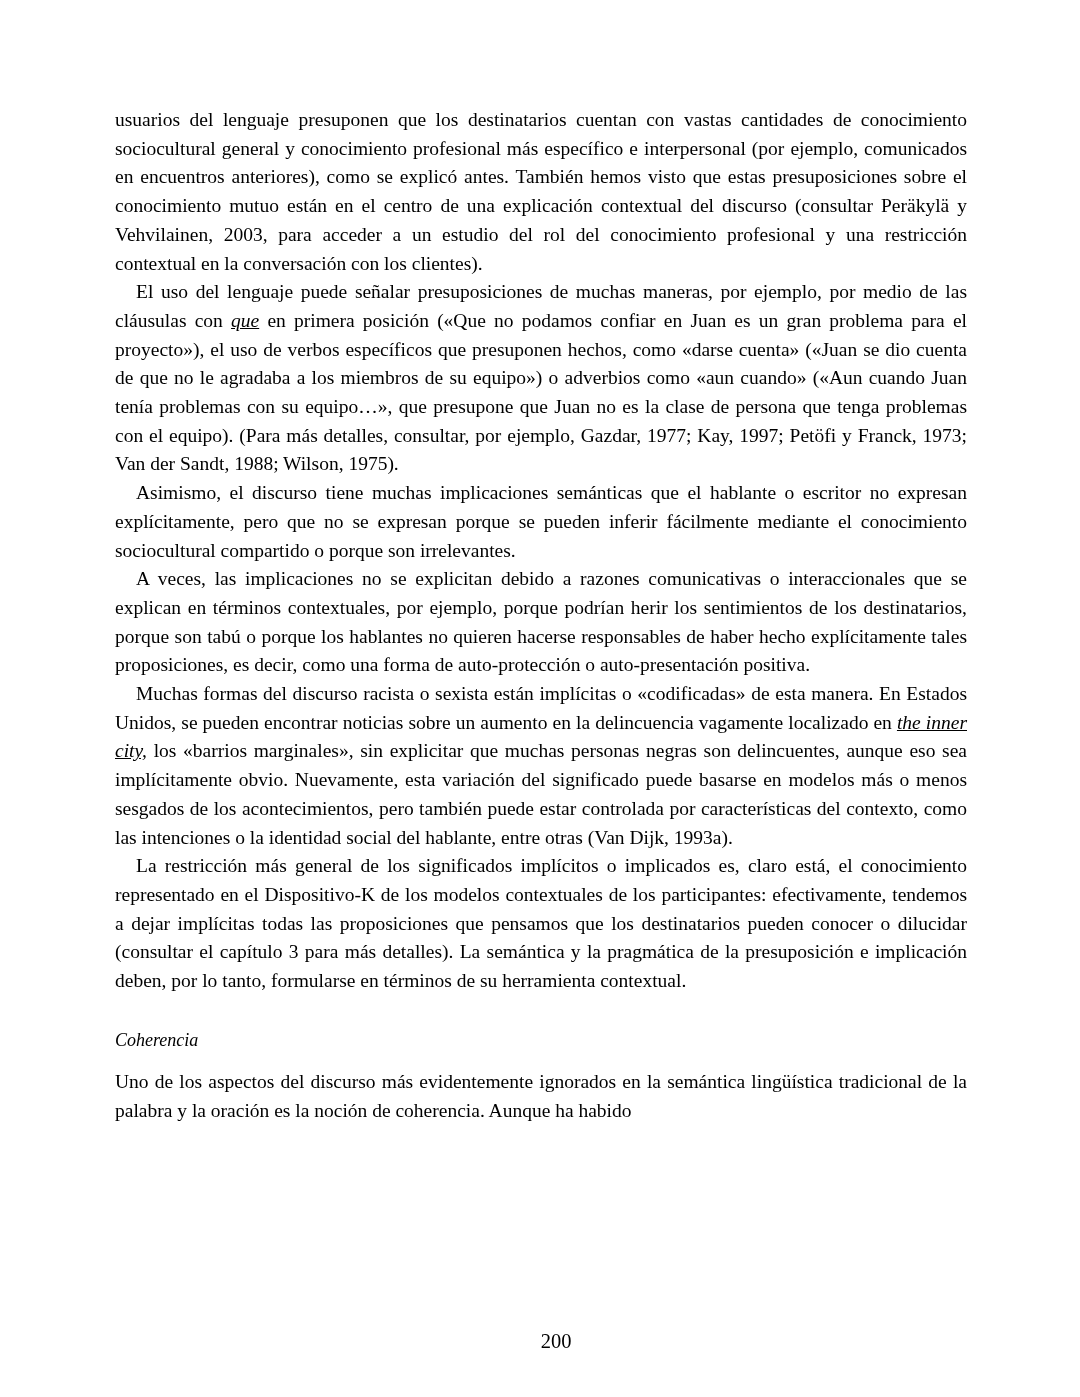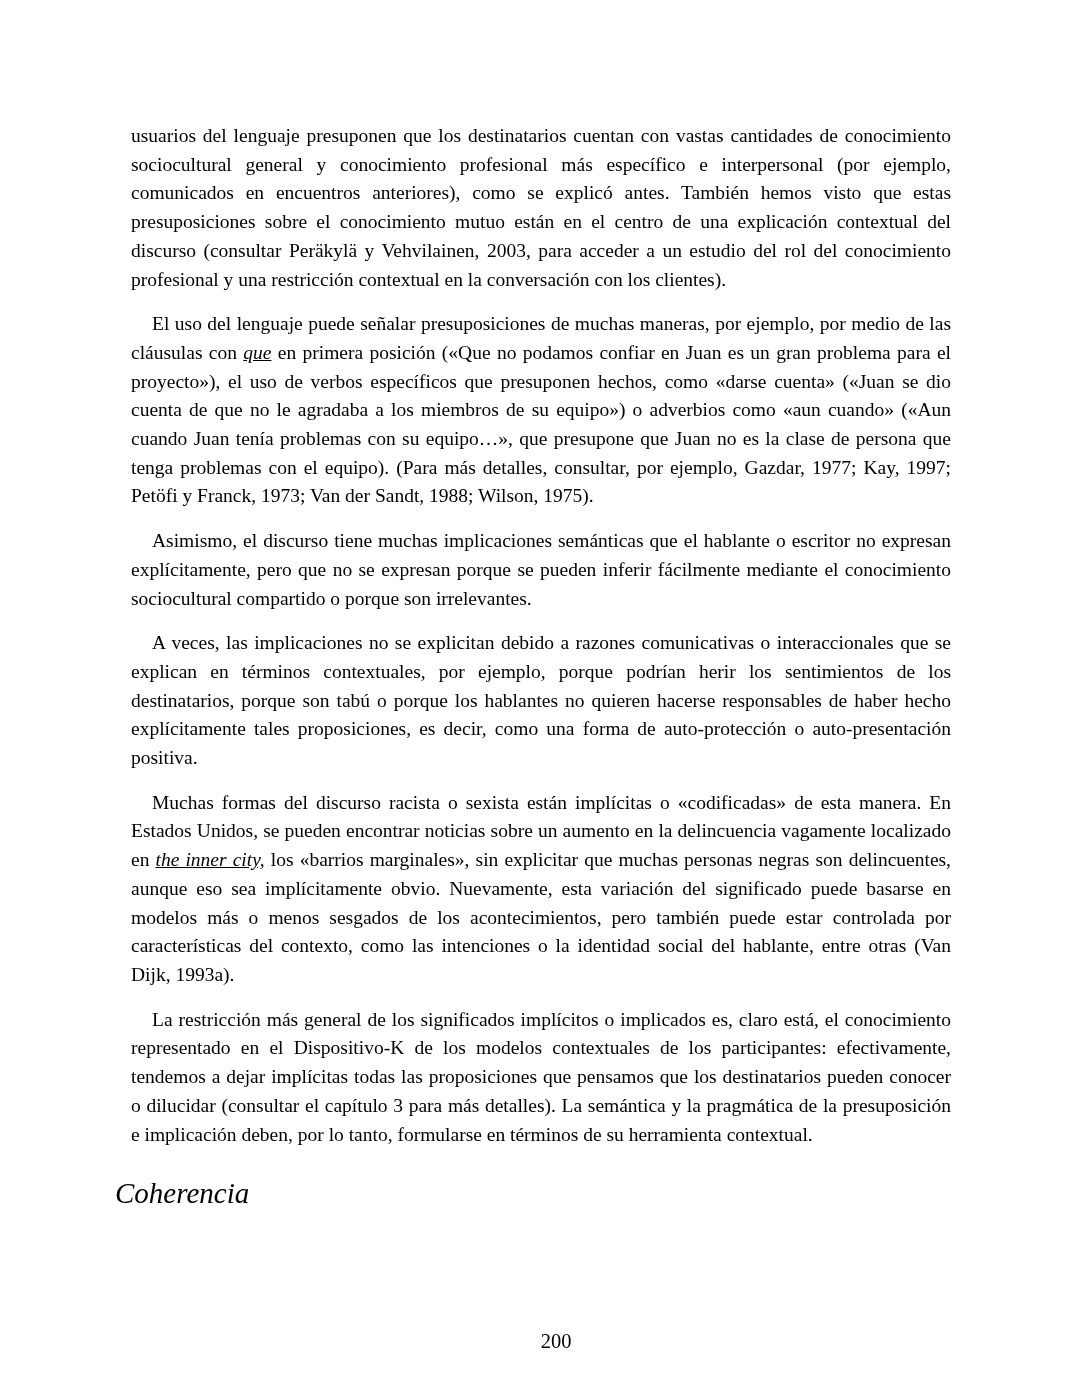--- a/index.html
+++ b/index.html
@@ -17,34 +17,34 @@
     font-family: "Liberation Serif", "DejaVu Serif", serif;
     color: #000000;
     overflow: hidden;
   }
   .content {
     font-size: 19.5px;
     line-height: 28.7px;
     text-align: justify;
   }
   .para {
-    margin: 16px;
+    margin: 0;
   }
   .para.indent {
     text-indent: 21px;
   }
   .it {
     font-style: italic;
     text-decoration: underline;
   }
   .section-heading {
     font-family: "Liberation Serif", "DejaVu Serif", serif;
     font-style: italic;
     font-weight: normal;
-    font-size: 29px;
+    font-size: 18px;
     line-height: 28px;
     margin: 30px 0 14px 0;
     text-align: left;
     text-indent: 0;
   }
   .page-number {
     position: absolute;
     bottom: 44px;
     left: 16px;
     width: 100%;
@@ -59,15 +59,16 @@
 
 <div class="page">
   <main class="content" id="content">
       <p class="para"><span>usuarios del lenguaje presuponen que los destinatarios cuentan con vastas cantidades de conocimiento sociocultural general y conocimiento profesional más específico e interpersonal (por ejemplo, comunicados en encuentros anteriores), como se explicó antes. También hemos visto que estas presuposiciones sobre el conocimiento mutuo están en el centro de una explicación contextual del discurso (consultar Peräkylä y Vehvilainen, 2003, para acceder a un estudio del rol del conocimiento profesional y una restricción contextual en la conversación con los clientes).</span></p>
       <p class="para indent"><span>El uso del lenguaje puede señalar presuposiciones de muchas maneras, por ejemplo, por medio de las cláusulas con </span><span class="it">que</span><span> en primera posición («Que no podamos confiar en Juan es un gran problema para el proyecto»), el uso de verbos específicos que presuponen hechos, como «darse cuenta» («Juan se dio cuenta de que no le agradaba a los miembros de su equipo») o adverbios como «aun cuando» («Aun cuando Juan tenía problemas con su equipo…», que presupone que Juan no es la clase de persona que tenga problemas con el equipo). (Para más detalles, consultar, por ejemplo, Gazdar, 1977; Kay, 1997; Petöfi y Franck, 1973; Van der Sandt, 1988; Wilson, 1975).</span></p>
       <p class="para indent"><span>Asimismo, el discurso tiene muchas implicaciones semánticas que el hablante o escritor no expresan explícitamente, pero que no se expresan porque se pueden inferir fácilmente mediante el conocimiento sociocultural compartido o porque son irrelevantes.</span></p>
       <p class="para indent"><span>A veces, las implicaciones no se explicitan debido a razones comunicativas o interaccionales que se explican en términos contextuales, por ejemplo, porque podrían herir los sentimientos de los destinatarios, porque son tabú o porque los hablantes no quieren hacerse responsables de haber hecho explícitamente tales proposiciones, es decir, como una forma de auto-protección o auto-presentación positiva.</span></p>
       <p class="para indent"><span>Muchas formas del discurso racista o sexista están implícitas o «codificadas» de esta manera. En Estados Unidos, se pueden encontrar noticias sobre un aumento en la delincuencia vagamente localizado en </span><span class="it">the inner city,</span><span> los «barrios marginales», sin explicitar que muchas personas negras son delincuentes, aunque eso sea implícitamente obvio. Nuevamente, esta variación del significado puede basarse en modelos más o menos sesgados de los acontecimientos, pero también puede estar controlada por características del contexto, como las intenciones o la identidad social del hablante, entre otras (Van Dijk, 1993a).</span></p>
       <p class="para indent"><span>La restricción más general de los significados implícitos o implicados es, claro está, el conocimiento representado en el Dispositivo-K de los modelos contextuales de los participantes: efectivamente, tendemos a dejar implícitas todas las proposiciones que pensamos que los destinatarios pueden conocer o dilucidar (consultar el capítulo 3 para más detalles). La semántica y la pragmática de la presuposición e implicación deben, por lo tanto, formularse en términos de su herramienta contextual.</span></p>
       <h2 class="section-heading">Coherencia</h2>
+      <p class="para"><span>Uno de los aspectos del discurso más evidentemente ignorados en la semántica lingüística tradicional de la palabra y la oración es la noción de coherencia. Aunque ha habido</span></p>
     </main>
   <footer class="page-number">200</footer>
 </div>
 
 </body></html>

